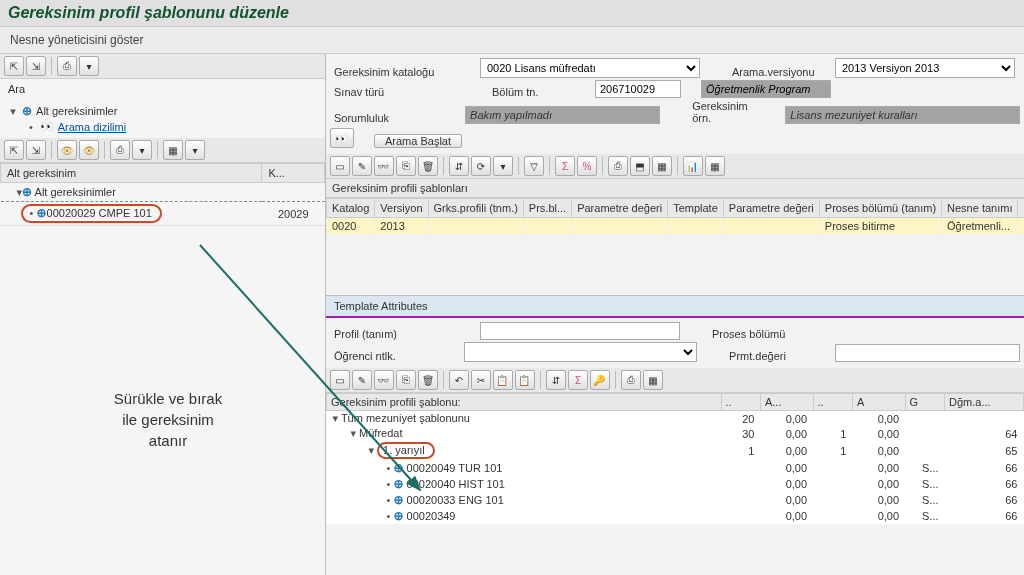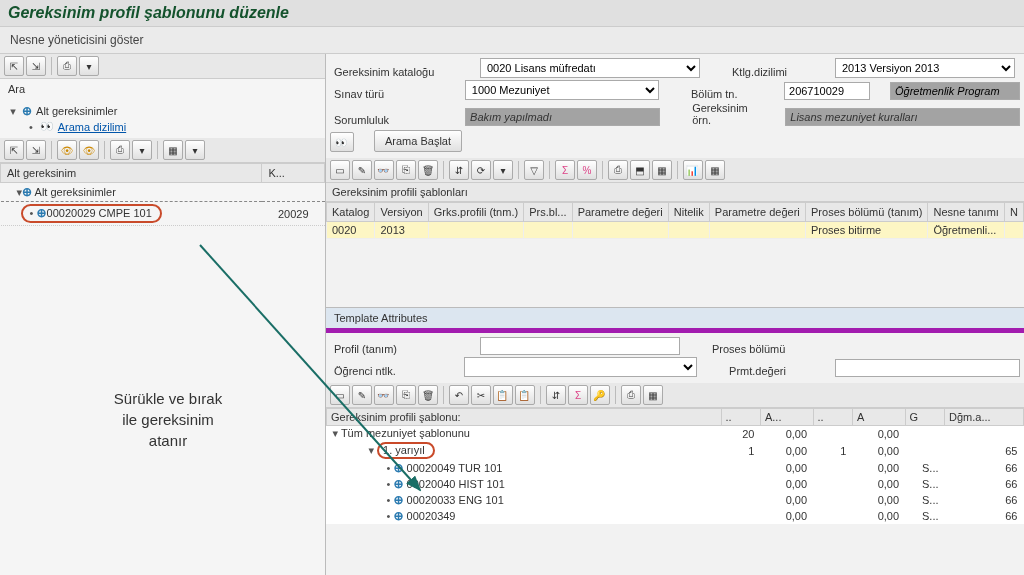--- a/index.html
+++ b/index.html
@@ -26,32 +26,32 @@
   .circled { border: 2px solid #c94a2a; border-radius: 10px; padding: 0 8px 1px 4px; display: inline-flex; align-items: center; }
   .form-area { padding: 4px; }
   .form-row { display: flex; align-items: flex-end; gap: 20px; margin-bottom: 2px; }
   .form-label { width: 130px; font-size: 11px; color: #333; padding-left: 4px; }
   .form-label2 { width: 95px; font-size: 11px; color: #333; padding-left: 12px; }
   .form-input { border: 1px solid #aaa; background: #fff; padding: 2px 4px; font-size: 11px; }
   .form-input-ro { background: #a3a3a3; font-style: italic; }
   .callout { position: absolute; left: 78px; top: 388px; font-size: 15px; color: #333; text-align: center; line-height: 1.4; width: 180px; }
   .grid-header { background: #e8e8e8; border-bottom: 1px solid #ccc; font-size: 11px; padding: 3px 6px; }
   .grid-table { width: 100%; border-collapse: collapse; font-size: 11px; }
-  .grid-table th { background: #e8e8e8; border: 1px solid #ccc; padding: 3px 5px; font-weight: normal; text-align: center; white-space: nowrap; }
+  .grid-table th { background: #e8e8e8; border: 1px solid #ccc; padding: 3px 5px; font-weight: normal; text-align: right; white-space: nowrap; }
   .grid-table td { border: 1px solid #eee; padding: 2px 5px; background: #fff; }
   .grid-table td.hl { background: #fdf6c4; }
-  .section-header { background: #dce6f0; padding: 4px 8px; font-size: 11px; border-top: 1px solid #bbb; border-bottom: 5px solid #a21caf; margin-top: 8px; }
+  .section-header { background: #dce6f0; padding: 4px 8px; font-size: 11px; border-top: 1px solid #bbb; border-bottom: 2px solid #a21caf; }
   .arrow-line { position: absolute; pointer-events: none; }
   select.form-input { padding: 1px 2px; height: 20px; }
   .plus-icon { color: #2a7ab0; font-weight: bold; font-size: 12px; }
   .prof-tree { font-size: 11px; }
   .prof-tree tr td { padding: 1px 4px; border: 0; background: transparent; }
   .prof-tree th { background: #e8e8e8; border: 1px solid #ccc; padding: 2px 4px; font-weight: normal; text-align: left; }
   .num-right { text-align: right; padding-right: 6px !important; }
-  .tbtn-wide { width: auto; padding: 0 10px; height: 22px; border: 1px solid #aaa; background: linear-gradient(#fff,#e0e0e0); border-radius: 2px; display: inline-flex; align-items: center; cursor: pointer; font-size: 11px; }
+  .tbtn-wide { width: auto; padding: 0 10px; height: 14px; border: 1px solid #aaa; background: linear-gradient(#fff,#e0e0e0); border-radius: 2px; display: inline-flex; align-items: center; cursor: pointer; font-size: 11px; }
 </style>
 </head>
 <body>
 
 <div class="app">
   <div class="titlebar">Gereksinim profil şablonunu düzenle</div>
   <div class="subtitle">Nesne yöneticisini göster</div>
 
   <div class="content">
 
@@ -115,26 +115,25 @@
           </tr>
         </tbody>
       </table>
     </div>
 
     <div class="right-panel">
       <div class="form-area">
         <div class="form-row">
           <span class="form-label">Gereksinim kataloğu</span>
           <select class="form-input" style="width:220px;"><option>0020 Lisans müfredatı</option></select>
-          <span class="form-label2">Ktlg.dizilimi</span>
+          <span class="form-label2">Arama.versiyonu</span>
           <select class="form-input" style="width:180px;"><option>2013 Versiyon 2013</option></select>
         </div>
         <div class="form-row">
           <span class="form-label">Sınav türü</span>
-          <select class="form-input" style="width:220px;"><option>1000 Mezuniyet</option></select>
           <span class="form-label2">Bölüm tn.</span>
           <input class="form-input" style="width: 86px;" value="206710029">
           <input class="form-input form-input-ro" style="width: 130px;" readonly="" value="Öğretmenlik Program">
         </div>
         <div class="form-row">
           <span class="form-label">Sorumluluk</span>
           <span class="form-input form-input-ro" style="width:220px; display:inline-block;">Bakım yapılmadı</span>
           <span class="form-label2">Gereksinim örn.</span>
           <span class="form-input form-input-ro" style="width:265px; display:inline-block;">Lisans mezuniyet kuralları</span>
         </div>
@@ -170,21 +169,21 @@
 
       <div class="grid-header">Gereksinim profili şablonları</div>
       <table class="grid-table">
         <thead>
           <tr>
             <th>Katalog</th>
             <th>Versiyon</th>
             <th>Grks.profili (tnm.)</th>
             <th>Prs.bl...</th>
             <th>Parametre değeri</th>
-            <th>Nitelik</th>
+            <th>Template</th>
             <th>Parametre değeri</th>
             <th>Proses bölümü (tanım)</th>
             <th>Nesne tanımı</th>
             <th>N</th>
           </tr>
         </thead>
         <tbody>
           <tr>
             <td class="hl">0020</td>
             <td class="hl">2013</td>
@@ -253,20 +252,29 @@
             <tr>
               <td style="padding-left: 6px;"><span class="tree-toggle">▾</span> <span>Tüm mezuniyet şablonunu</span></td>
               <td class="num-right">20</td>
               <td class="num-right">0,00</td>
               <td class="num-right"></td>
               <td class="num-right">0,00</td>
               <td class="num-right"></td>
               <td class="num-right"></td>
             </tr>
             <tr>
+              <td style="padding-left: 24px;"><span class="tree-toggle">▾</span> <span>Müfredat</span></td>
+              <td class="num-right">30</td>
+              <td class="num-right">0,00</td>
+              <td class="num-right">1</td>
+              <td class="num-right">0,00</td>
+              <td class="num-right"></td>
+              <td class="num-right">64</td>
+            </tr>
+            <tr>
               <td style="padding-left: 42px;"><span class="tree-toggle">▾</span> <span class="circled">1. yarıyıl</span></td>
               <td class="num-right">1</td>
               <td class="num-right">0,00</td>
               <td class="num-right">1</td>
               <td class="num-right">0,00</td>
               <td class="num-right"></td>
               <td class="num-right">65</td>
             </tr>
             <tr>
               <td style="padding-left: 60px;"><span class="tree-toggle">•</span> <span class="plus-icon">⊕</span> <span>00020049 TUR 101</span></td>

